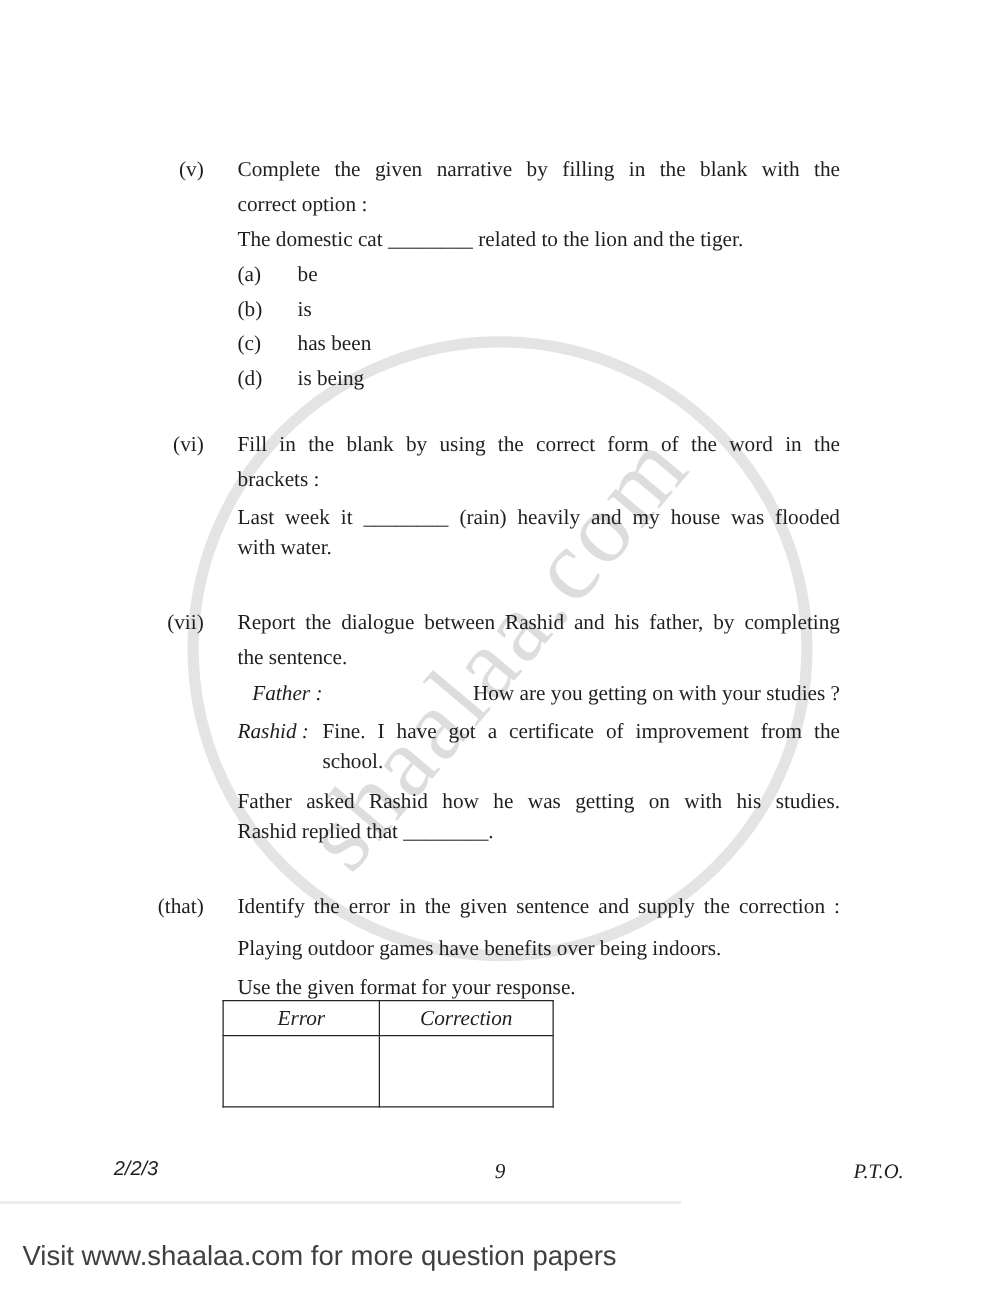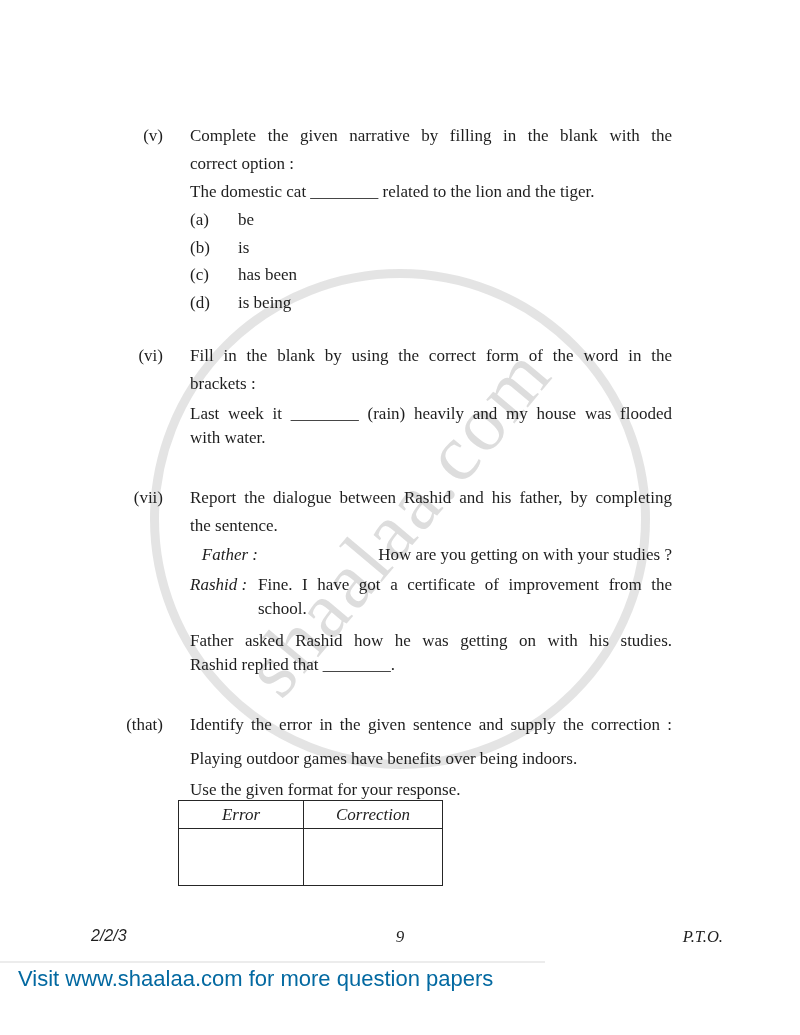--- a/index.html
+++ b/index.html
@@ -57,22 +57,22 @@
   }
   .footer-page {
     position:absolute; left:0; top:927px; width:800px; text-align:center;
     font-style:italic; font-size:17px; z-index:1;
   }
   .footer-pto {
     position:absolute; right:77px; top:927px; font-style:italic;
     font-size:16.5px; z-index:1;
   }
   .bottom-note {
-    position:absolute; left:18px; top:966px; z-index:1;
-    font-family:"Liberation Sans", sans-serif; font-size:22px; color:#0369a1;
+    position:absolute; left:18px; top:992px; z-index:1;
+    font-family:"Liberation Sans", sans-serif; font-size:22px; color:#404040;
   }
 </style>
 </head>
 <body>
 
 <div class="page">
 
   <div class="wm-ring"></div>
   <div class="wm-text">shaalaa.com</div>
   <div class="scan-smudge"></div>

